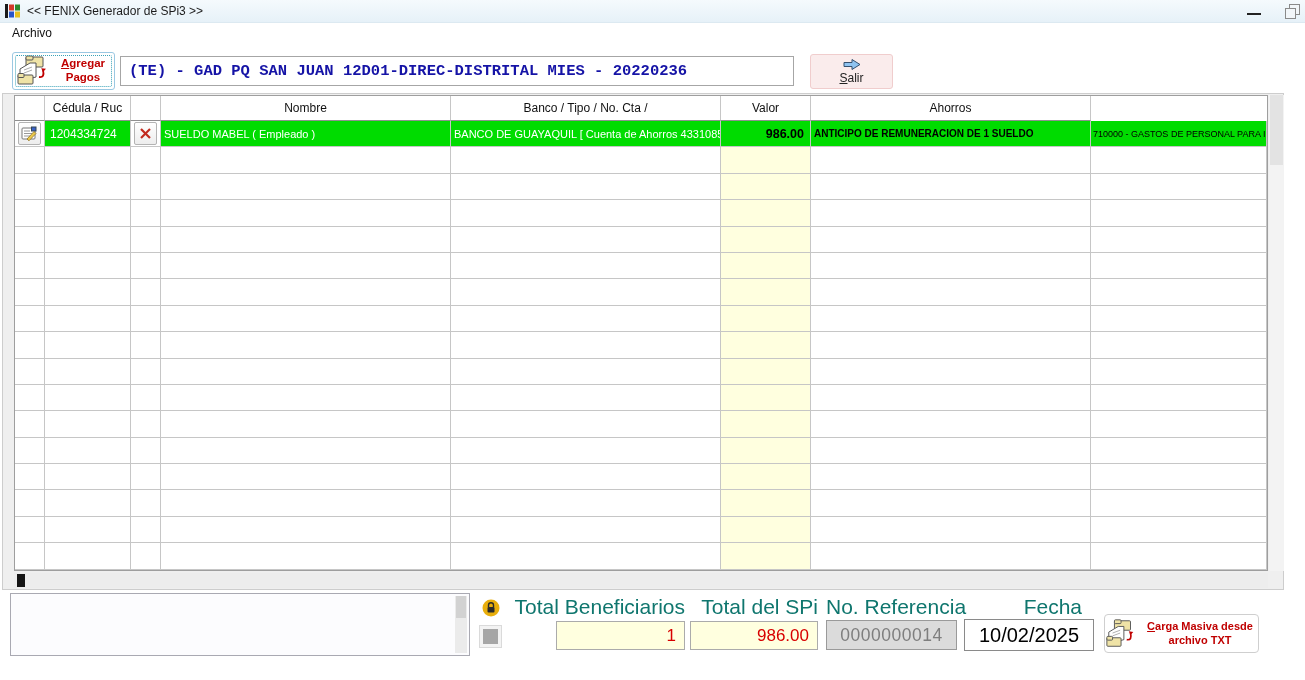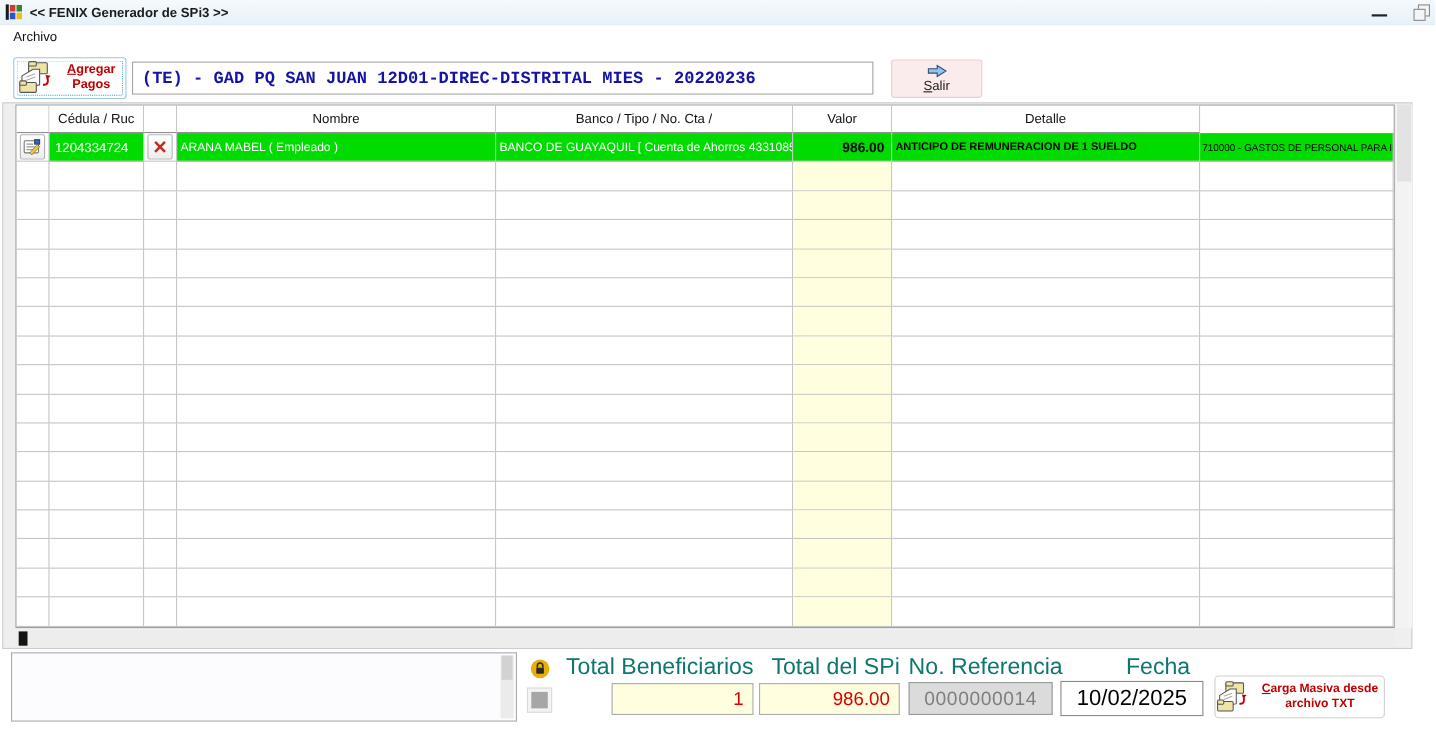--- a/index.html
+++ b/index.html
@@ -3,21 +3,21 @@
 <meta charset="utf-8">
 <style>
   html,body{margin:0;padding:0;background:#fff;}
   .app{position:relative;width:1305px;height:680px;background:#fff;overflow:hidden;
        font-family:"Liberation Sans",sans-serif;-webkit-font-smoothing:antialiased;}
 
   
   .titlebar{position:absolute;left:0;top:0;width:1305px;height:22px;
             background:linear-gradient(#F5FAFD,#E6F1F8);border-bottom:1px solid #DCE9F1;}
   .win-icon{position:absolute;left:5px;top:3px;width:16px;height:16px;}
-  .title-text{position:absolute;left:27px;top:4px;font-size:12px;color:#1b1b1b;white-space:nowrap;font-weight:bold;}
+  .title-text{position:absolute;left:27px;top:4px;font-size:12px;color:#1b1b1b;white-space:nowrap;}
   .cap-min{position:absolute;left:1240px;top:0;width:28px;height:22px;cursor:default;}
   .cap-min::after{content:"";position:absolute;left:7px;top:13px;width:14px;border-top:2px solid #222;}
   .cap-restore{position:absolute;left:1280px;top:0;width:26px;height:22px;}
   .cap-restore .sq1{position:absolute;left:9px;top:4px;width:9px;height:9px;border:1.4px solid #8a8a8a;background:#f2f6f9;}
   .cap-restore .sq2{position:absolute;left:5px;top:8px;width:9px;height:9px;border:1.4px solid #8a8a8a;background:#f2f6f9;}
 
   
   .menubar{position:absolute;left:0;top:23px;width:1305px;height:20px;background:#fff;}
   .menu-item{position:absolute;left:8px;top:2px;font-size:12px;color:#111;padding:1px 4px;}
 
@@ -148,21 +148,21 @@
 
   <div class="grid-widget">
     <div class="grid">
       <div class="gh">
           <div class="hc"></div>
           <div class="hc">Cédula / Ruc</div>
           <div class="hc"></div>
           <div class="hc">Nombre</div>
           <div class="hc">Banco / Tipo / No. Cta /</div>
           <div class="hc">Valor</div>
-          <div class="hc">Detalle</div>
+          <div class="hc">Ahorros</div>
         </div>
       <div>
           <div class="grow sel">
             <div class="cell ">
               <div class="cell-btn">
                 <svg width="17" height="15" viewBox="0 0 17 15">
                   <rect x="1" y="2" width="13" height="11" rx="1" fill="#FFFFFF" stroke="#777"></rect>
                   <rect x="10.5" y="1" width="4.5" height="4" fill="#3A62C8" stroke="#345"></rect>
                   <line x1="3" y1="5" x2="9" y2="5" stroke="#999"></line>
                   <line x1="3" y1="7.5" x2="11" y2="7.5" stroke="#999"></line>
@@ -173,21 +173,21 @@
             </div>
             <div class="cell g cedula">1204334724</div>
             <div class="cell ">
               <div class="cell-btn">
                 <svg width="13" height="13" viewBox="0 0 13 13">
                   <line x1="2" y1="2" x2="11" y2="11" stroke="#C22A1E" stroke-width="2.2"></line>
                   <line x1="11" y1="2" x2="2" y2="11" stroke="#C22A1E" stroke-width="2.2"></line>
                 </svg>
               </div>
             </div>
-            <div class="cell g">ARANA MABEL   ( Empleado )</div>
+            <div class="cell g">SUELDO MABEL   ( Empleado )</div>
             <div class="cell g">BANCO DE GUAYAQUIL [ Cuenta de Ahorros 43310857 ]</div>
             <div class="cell valor">986.00</div>
             <div class="cell detalle">ANTICIPO DE REMUNERACION DE 1 SUELDO</div>
             <div class="cell codigo">710000 - GASTOS DE PERSONAL PARA INVERSI</div>
           </div>
           <div class="grow">
             <div class="cell "></div>
             <div class="cell "></div>
             <div class="cell "></div>
             <div class="cell "></div>

